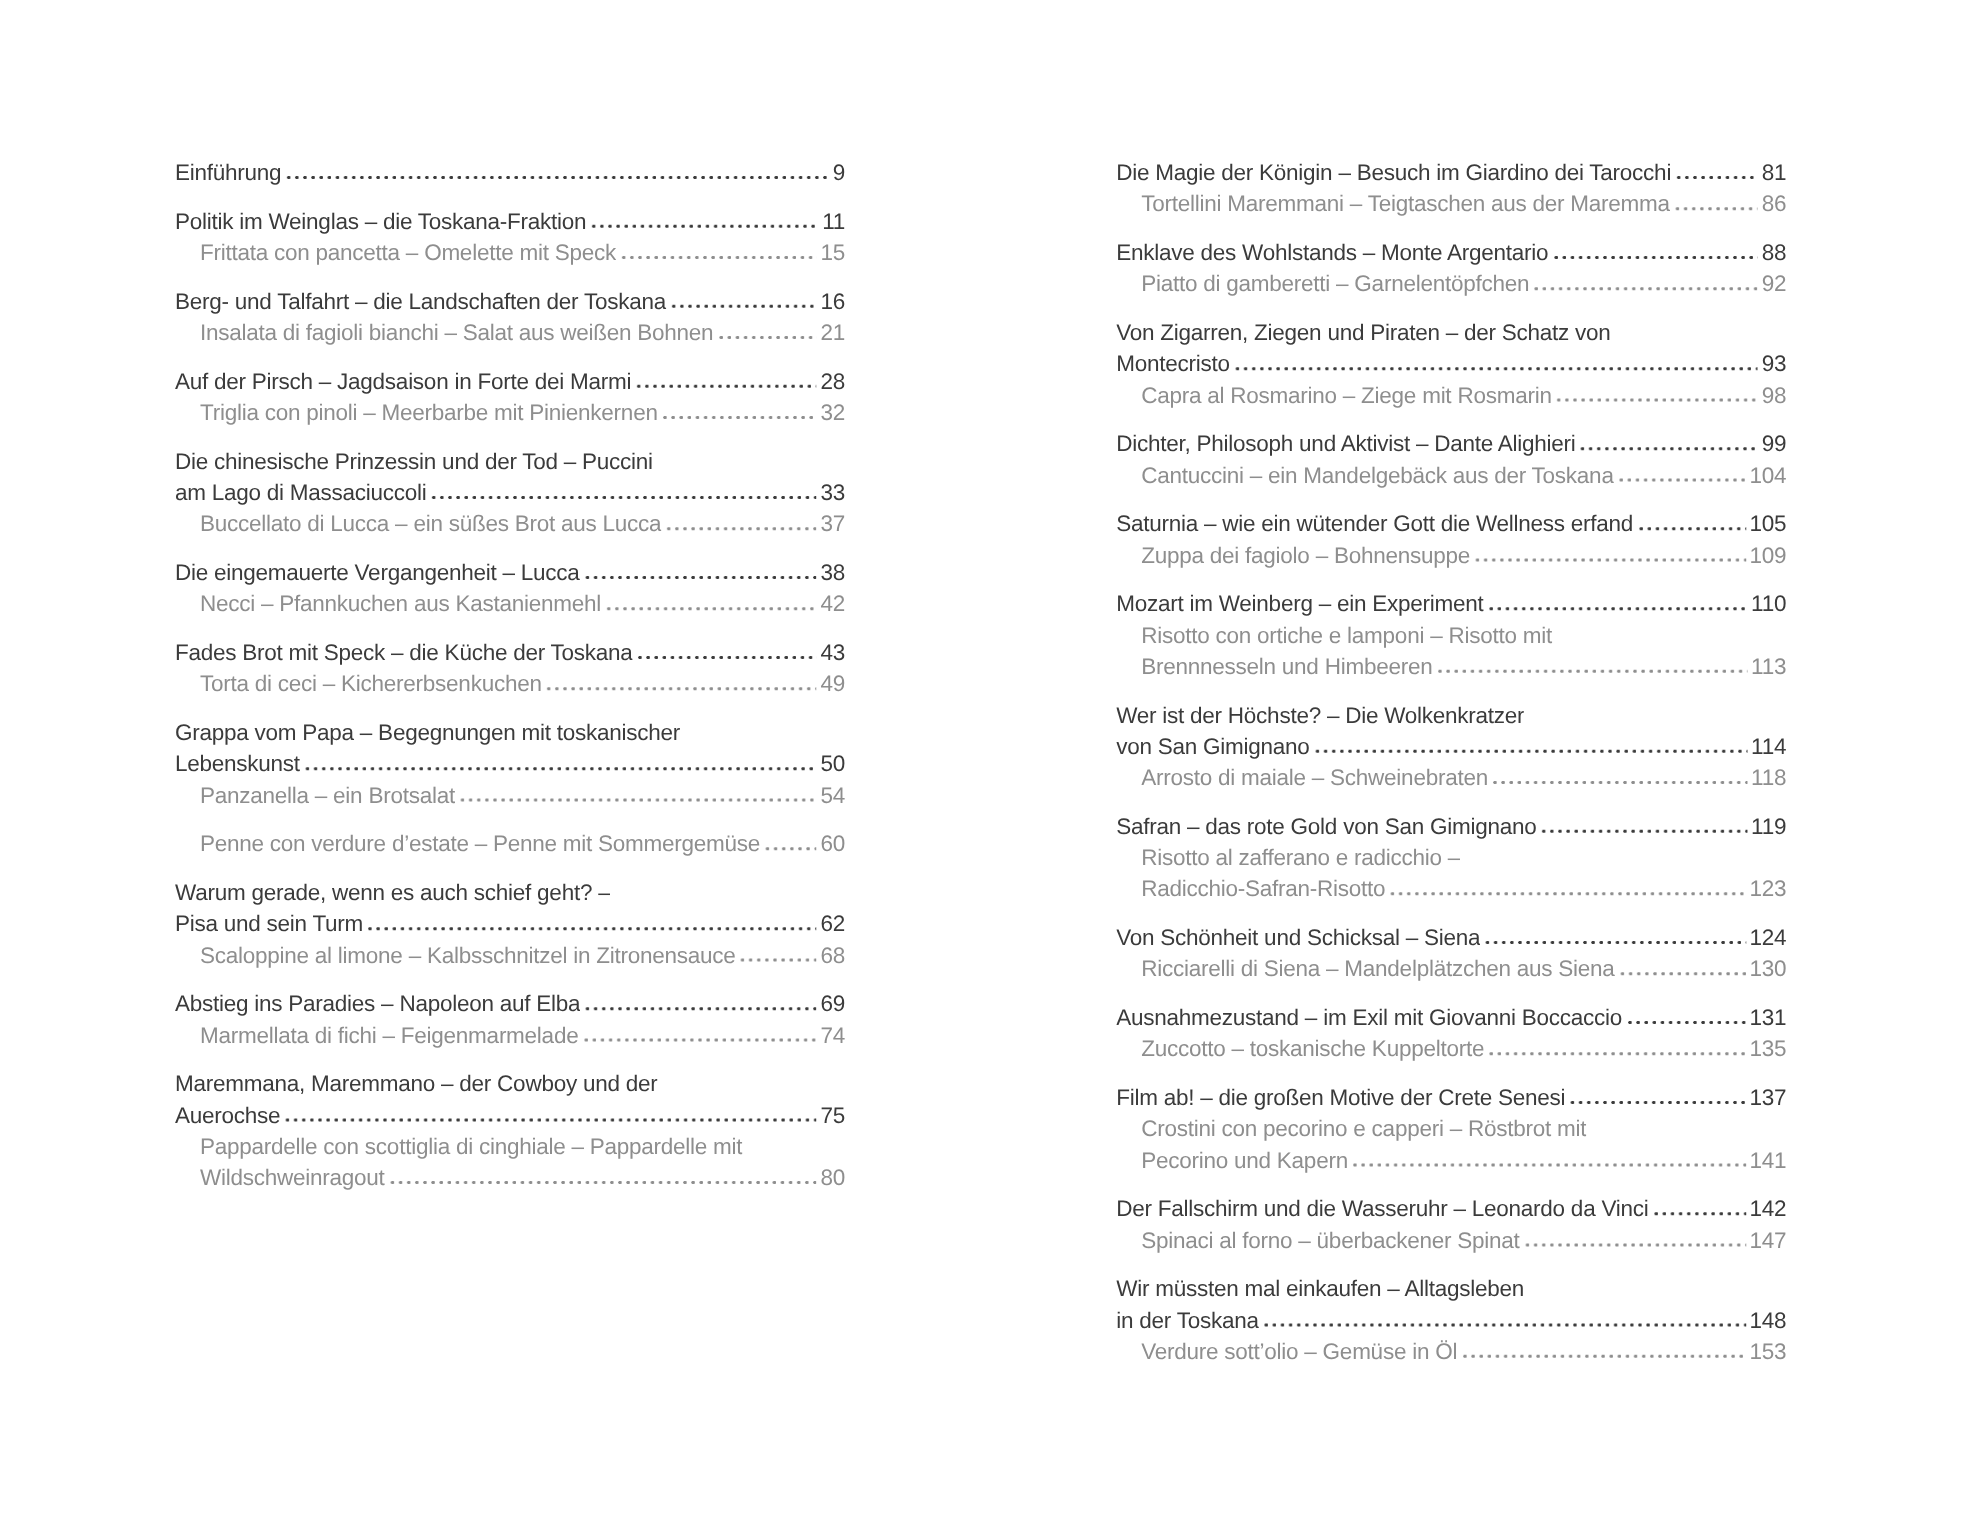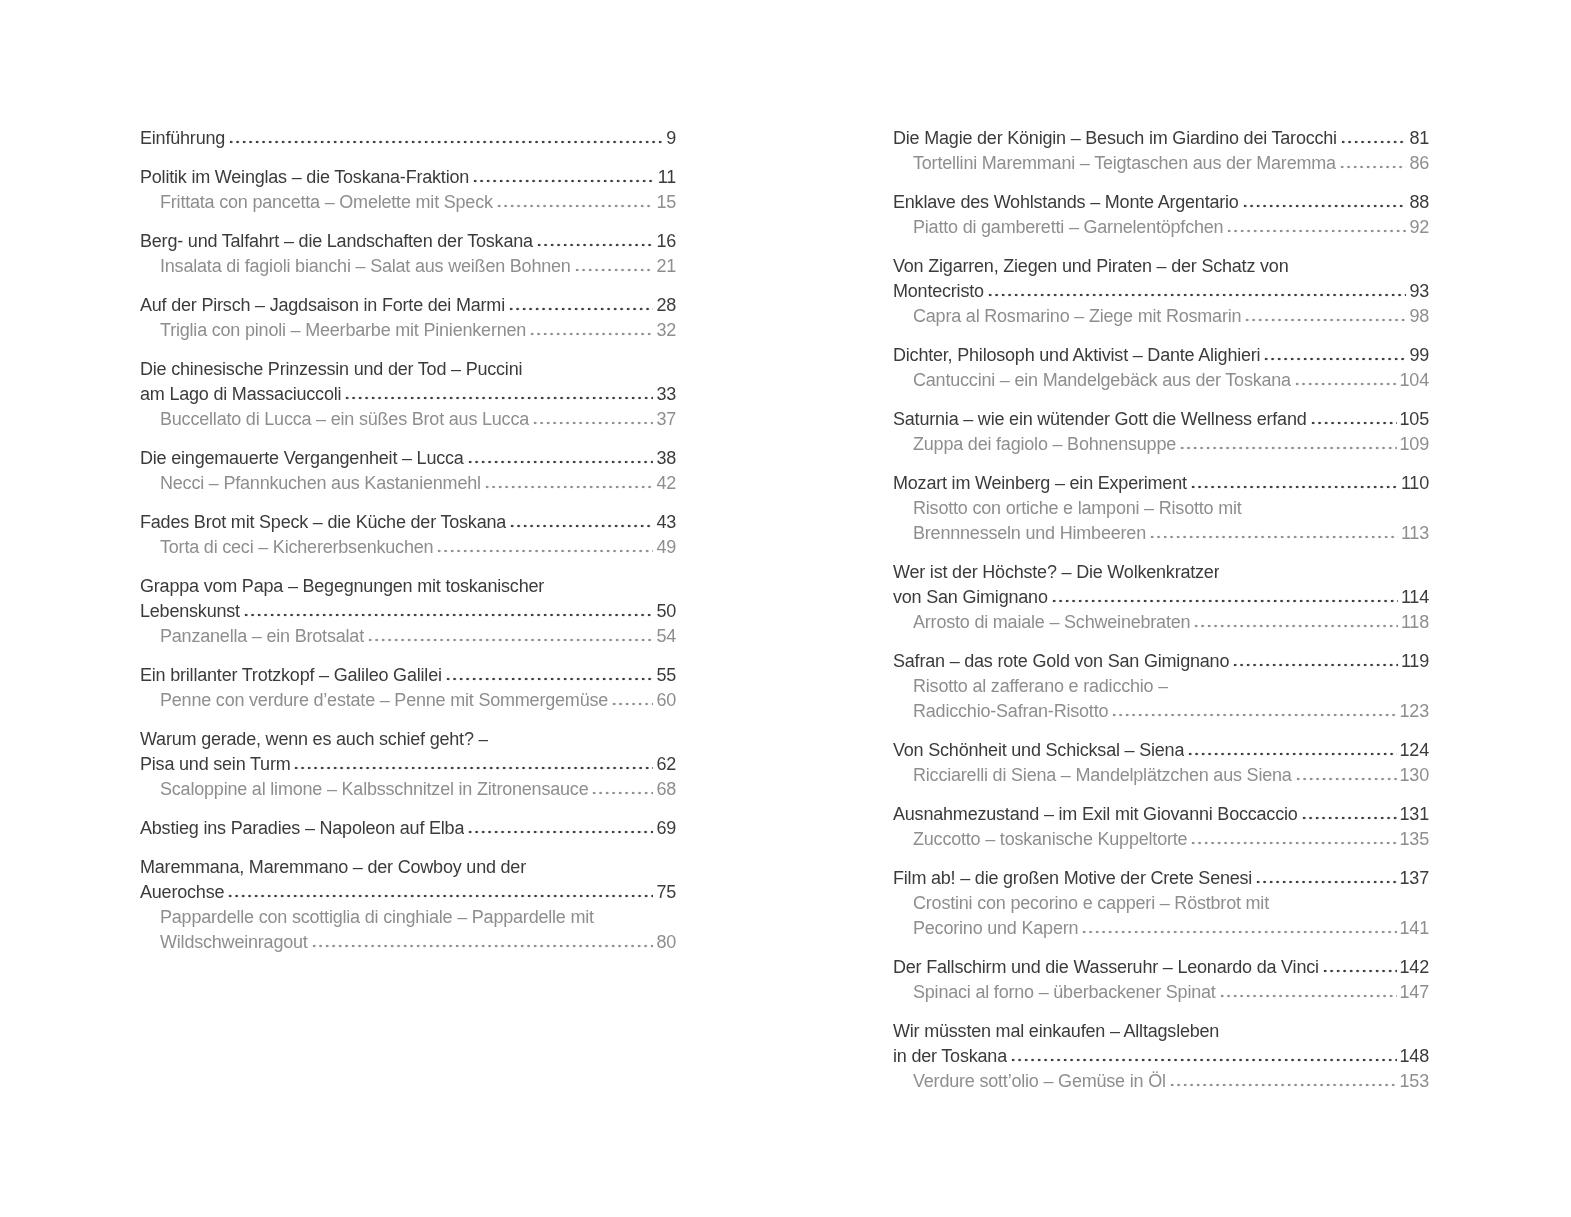--- a/index.html
+++ b/index.html
@@ -149,25 +149,20 @@
           <span class="leader"></span>
           <span class="pagenum">50</span>
         </div>
         <div class="line recipe">
           <span class="text">Panzanella – ein Brotsalat</span>
           <span class="leader"></span>
           <span class="pagenum">54</span>
         </div>
       </div>
       <div class="group">
-        <div class="line chapter">
-          <span class="text">Ein brillanter Trotzkopf – Galileo Galilei</span>
-          <span class="leader"></span>
-          <span class="pagenum">55</span>
-        </div>
         <div class="line recipe">
           <span class="text">Penne con verdure d’estate – Penne mit Sommergemüse</span>
           <span class="leader"></span>
           <span class="pagenum">60</span>
         </div>
       </div>
       <div class="group">
         <div class="line chapter">
           <span class="text">Warum gerade, wenn es auch schief geht? –</span>
         </div>
@@ -180,20 +175,25 @@
           <span class="text">Scaloppine al limone – Kalbsschnitzel in Zitronensauce</span>
           <span class="leader"></span>
           <span class="pagenum">68</span>
         </div>
       </div>
       <div class="group">
         <div class="line chapter">
           <span class="text">Abstieg ins Paradies – Napoleon auf Elba</span>
           <span class="leader"></span>
           <span class="pagenum">69</span>
+        </div>
+        <div class="line recipe">
+          <span class="text">Marmellata di fichi – Feigenmarmelade</span>
+          <span class="leader"></span>
+          <span class="pagenum">74</span>
         </div>
       </div>
       <div class="group">
         <div class="line chapter">
           <span class="text">Maremmana, Maremmano – der Cowboy und der</span>
         </div>
         <div class="line chapter">
           <span class="text">Auerochse</span>
           <span class="leader"></span>
           <span class="pagenum">75</span>

